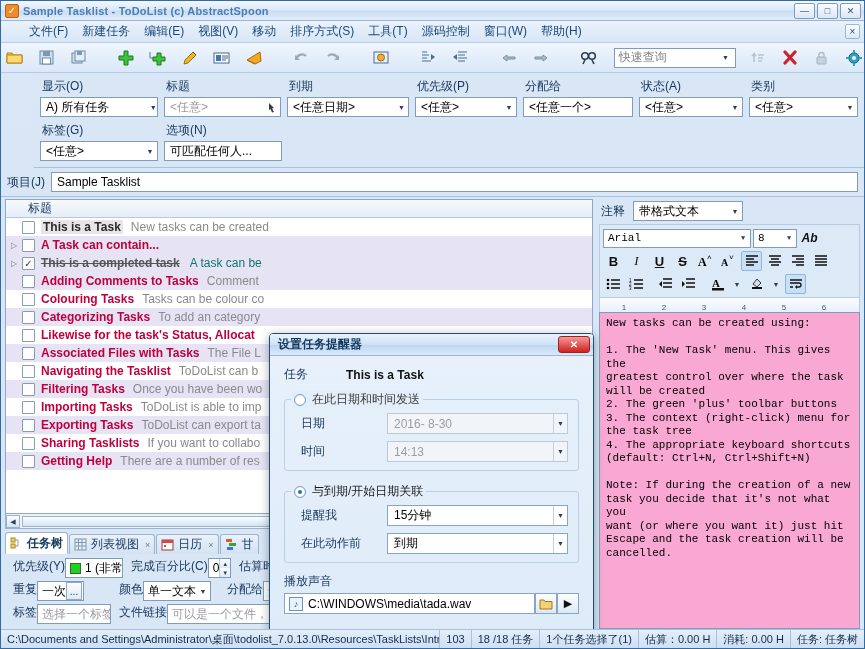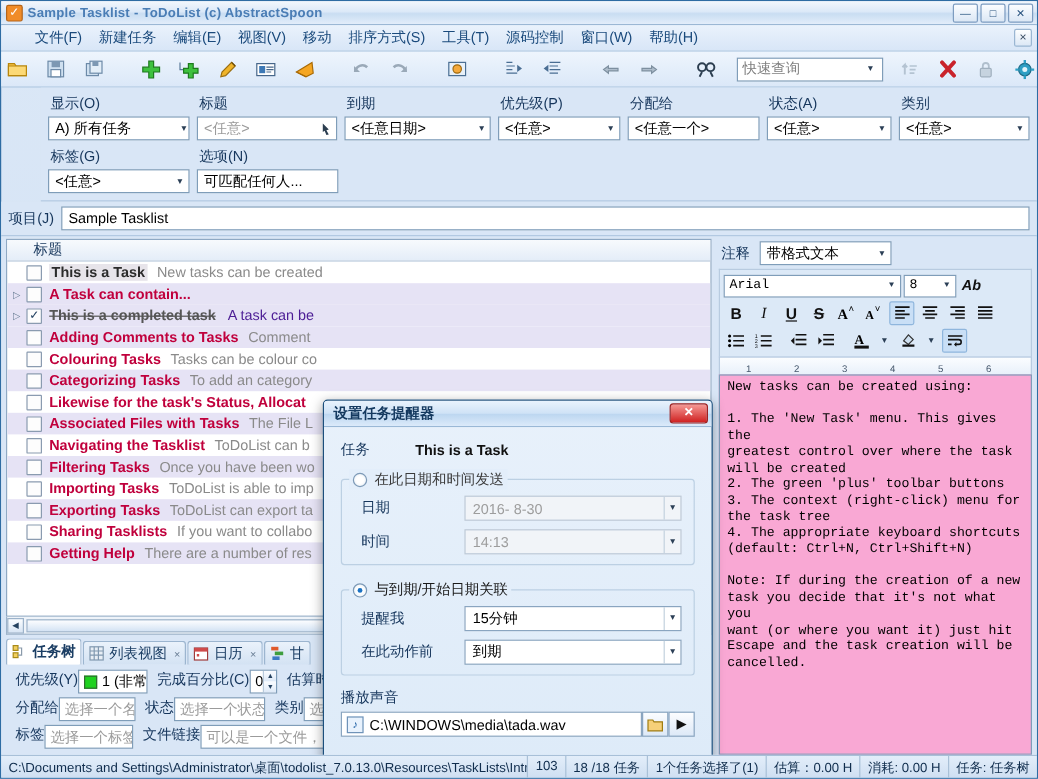--- a/index.html
+++ b/index.html
@@ -138,21 +138,21 @@
   .twig { width:16px; text-align:center; font-size:8px; color:#6b7f96; flex:0 0 16px; }
   .tcheck {
     width:13px;height:13px;border:1px solid #8a9bb0;background:#fdfdfd;
     margin-right:6px; flex:0 0 13px; border-radius:1px;
     font-size:10px;line-height:11px;text-align:center;color:#1b3a5c;
   }
   .ttitle { font-weight:bold; color:#c0003c; }
   .ttitle.black { color:#2b2b2b; background:#e7e4ea; padding:0 2px; }
   .ttitle.done { color:#555; text-decoration:line-through; font-weight:bold; }
   .tdesc { color:#8a8a8a; margin-left:8px; font-weight:normal; }
-  .tdesc.done { color:#4c1d95;margin-left:10px; }
+  .tdesc.done { color:#0f766e;margin-left:10px; }
 
   .hscroll {
     height:15px;background:#eef3f9;border:1px solid #9db3ca;border-top:none;
     display:flex;align-items:center;justify-content:space-between;margin-right:4px;
   }
   .hs-btn { width:14px;height:13px;font-size:7px;text-align:center;line-height:12px;
             background:linear-gradient(#fbfdff,#d8e5f4);border:1px solid #9db3ca;color:#24415f;}
   .hs-thumb { flex:1; height:11px; margin:0 2px;
             background:linear-gradient(#fcfdff,#d4e3f4); border:1px solid #9db3ca; }
 
@@ -700,20 +700,34 @@
             <div class="alabel">&nbsp;</div>
             <div class="actl">
               <span class="tcheck" style="margin-right:3px">✓</span>
               <span>2015-11- 1</span>
               <span class="arrow">▼</span>
             </div>
           </div>
         </div>
 
         <div class="arow">
+          <div class="acol" style="width:100px">
+            <div class="alabel">重复</div>
+            <div class="actl">
+              <span>一次</span>
+              <span class="minibtn" style="margin-left:auto">...</span>
+            </div>
+          </div>
+          <div class="acol" style="width:102px">
+            <div class="alabel">颜色</div>
+            <div class="actl" style="justify-content:center">
+              <span>单一文本</span>
+              <span class="arrow" style="margin-left:auto">▼</span>
+            </div>
+          </div>
           <div class="acol" style="width:102px">
             <div class="alabel">分配给</div>
             <div class="actl">
               <span class="ph">选择一个名称</span>
               <span class="arrow">▼</span>
             </div>
           </div>
           <div class="acol" style="width:102px">
             <div class="alabel">状态</div>
             <div class="actl">

